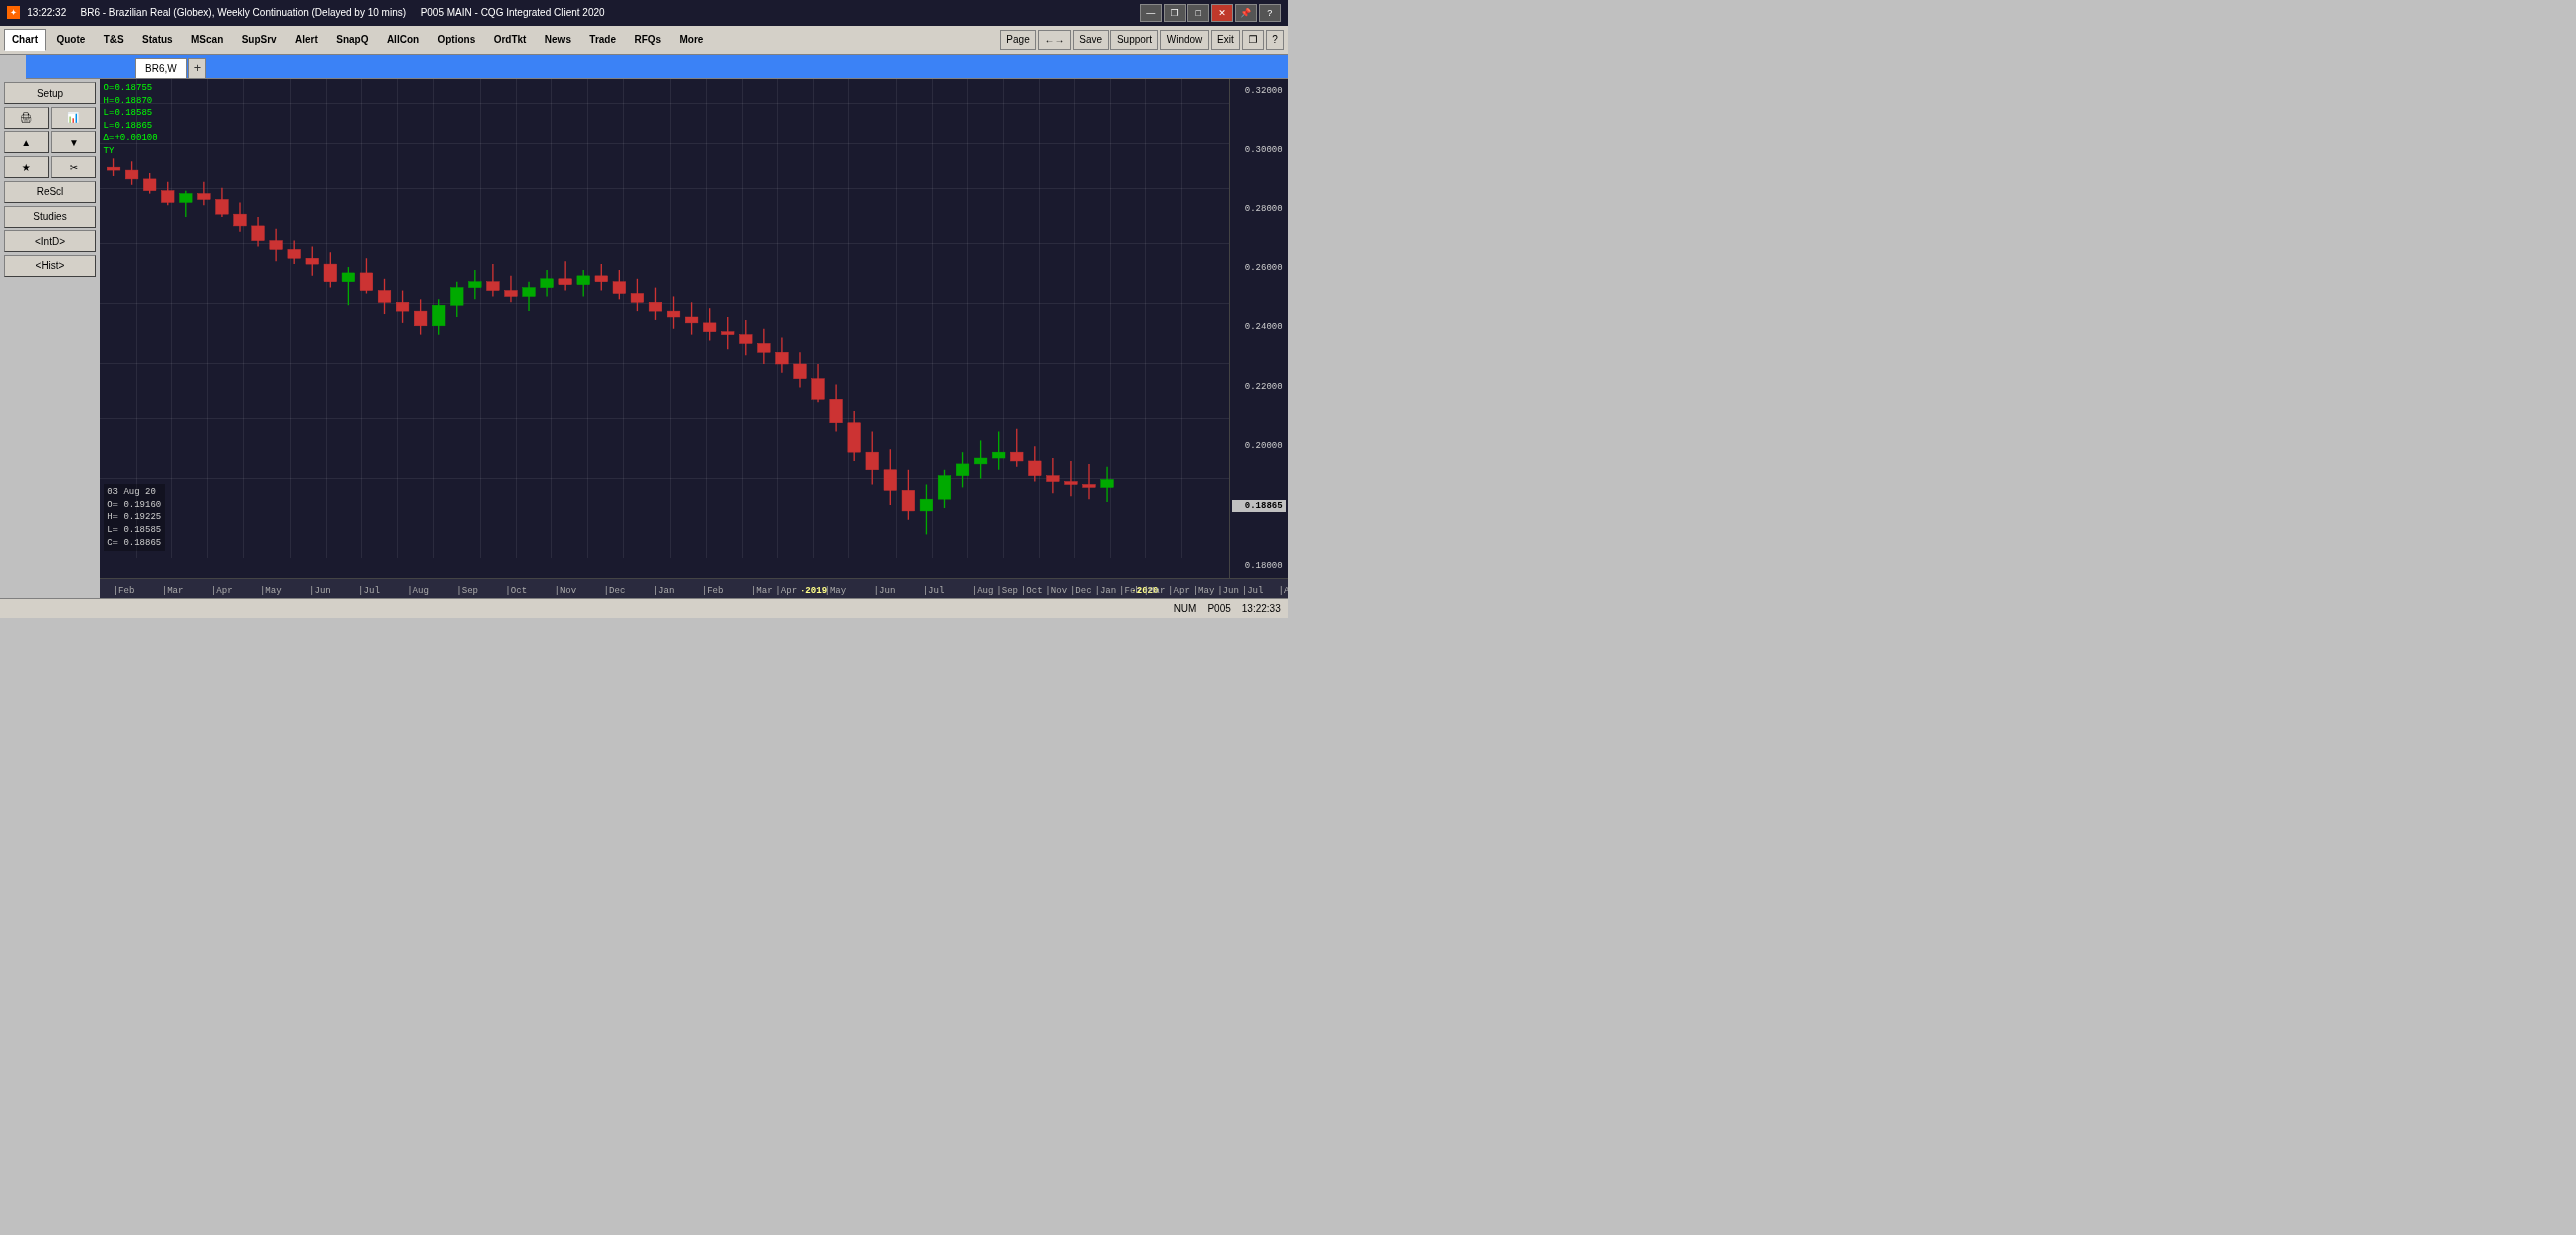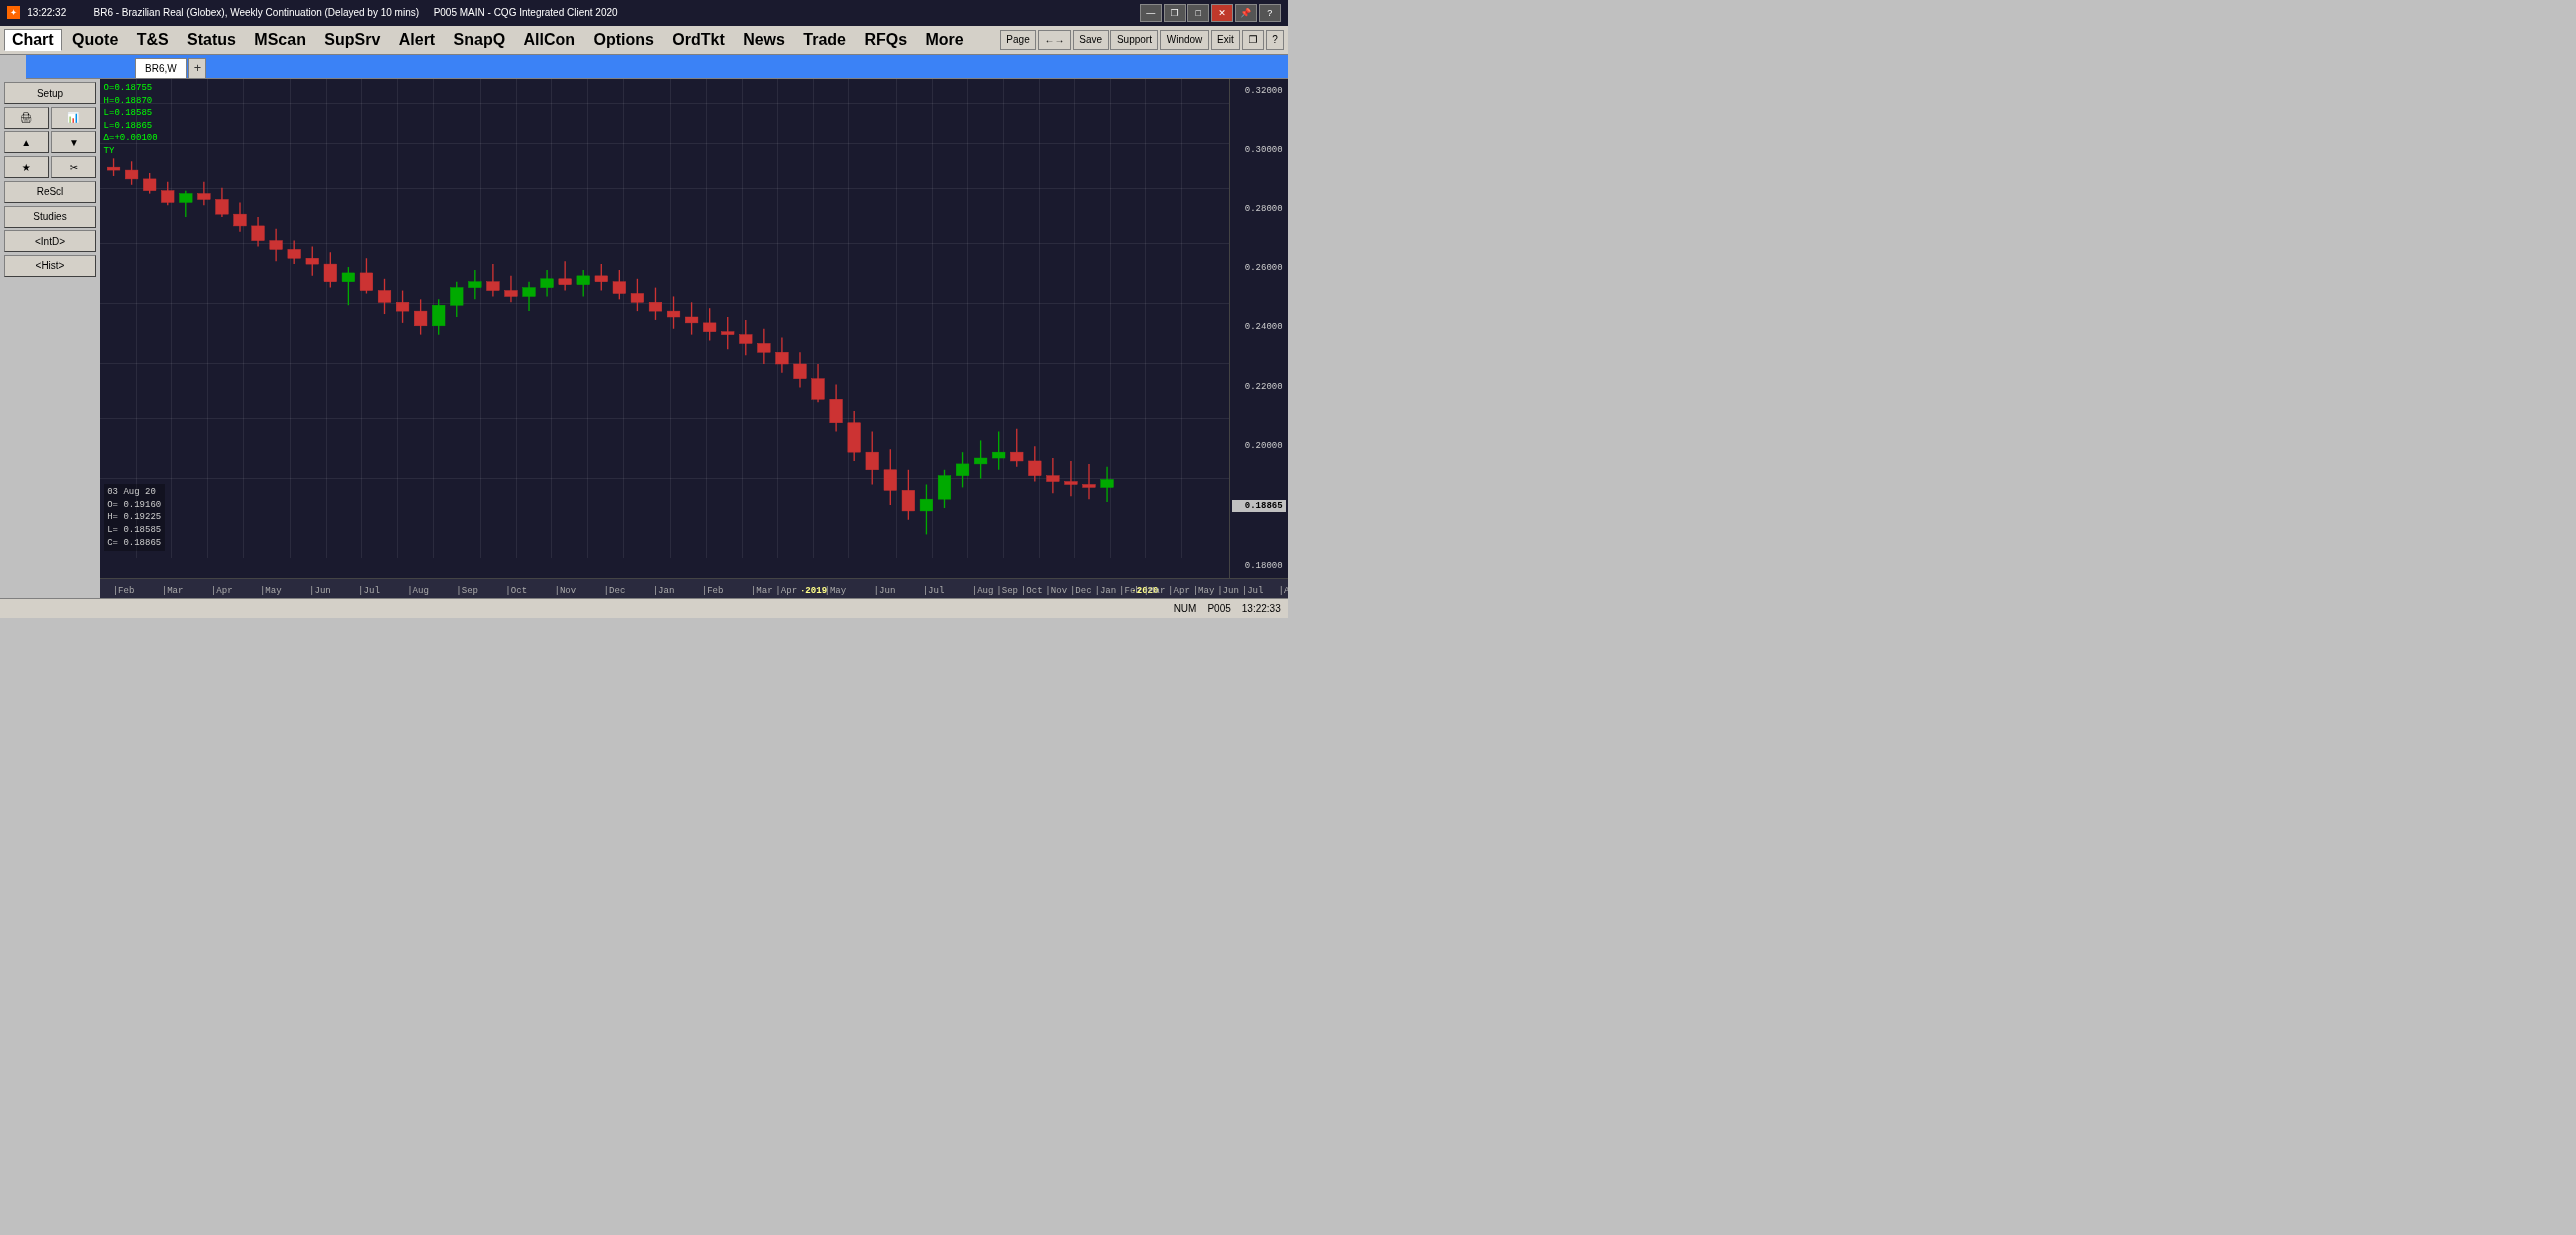--- a/index.html
+++ b/index.html
@@ -66,21 +66,21 @@
       display: flex;
       align-items: center;
       padding: 0 3.6px;
       gap: 1.8px;
     }
     .menu-btn {
       height: 22px;
       padding: 0 7.3px;
       background: #d4d0c8;
       border: 0.9px solid transparent;
-      font-size: 16px;
+      font-size: 10px;
       font-weight: bold;
       cursor: pointer;
       display: flex;
       align-items: center;
       color: #000;
     }
     .menu-btn.active {
       background: #fff;
       border: 0.9px solid #808080;
       border-bottom-color: #fff;
@@ -312,21 +312,21 @@
       background: rgba(255,255,255,0.08);
     }
   </style>
 </head>
 <body>
 
 <div id="title-bar">
   <div id="title-bar-left">
     <div id="title-bar-icon">✦</div>
     <span>13:22:32</span>
-    <span style="margin-left:20px;">BR6 - Brazilian Real (Globex), Weekly Continuation (Delayed by 10 mins)</span>
+    <span style="margin-left:7px;">BR6 - Brazilian Real (Globex), Weekly Continuation (Delayed by 10 mins)</span>
     <span style="margin-left:7.3px;">P005 MAIN - CQG Integrated Client 2020</span>
   </div>
   <div id="title-bar-controls">
     <div class="title-btn">—</div>
     <div class="title-btn">❐</div>
     <div class="title-btn">□</div>
     <div class="title-btn close">✕</div>
     <div class="title-btn">📌</div>
     <div class="title-btn">?</div>
   </div>

